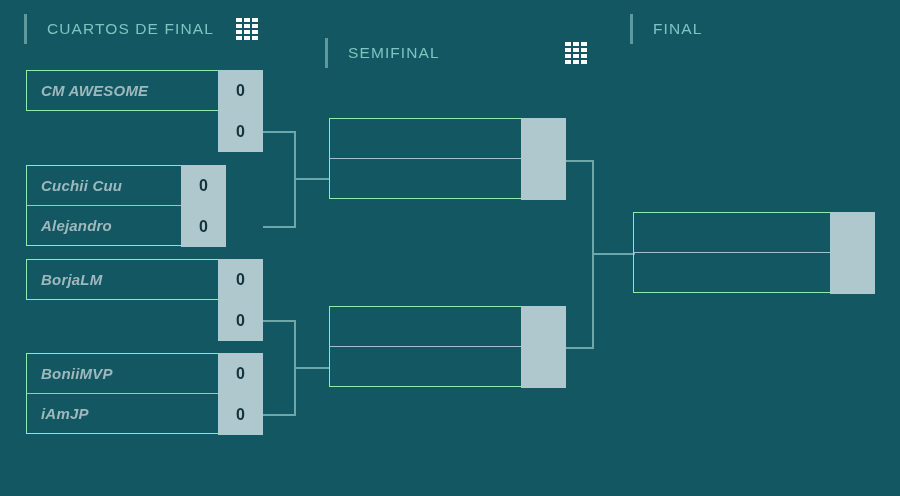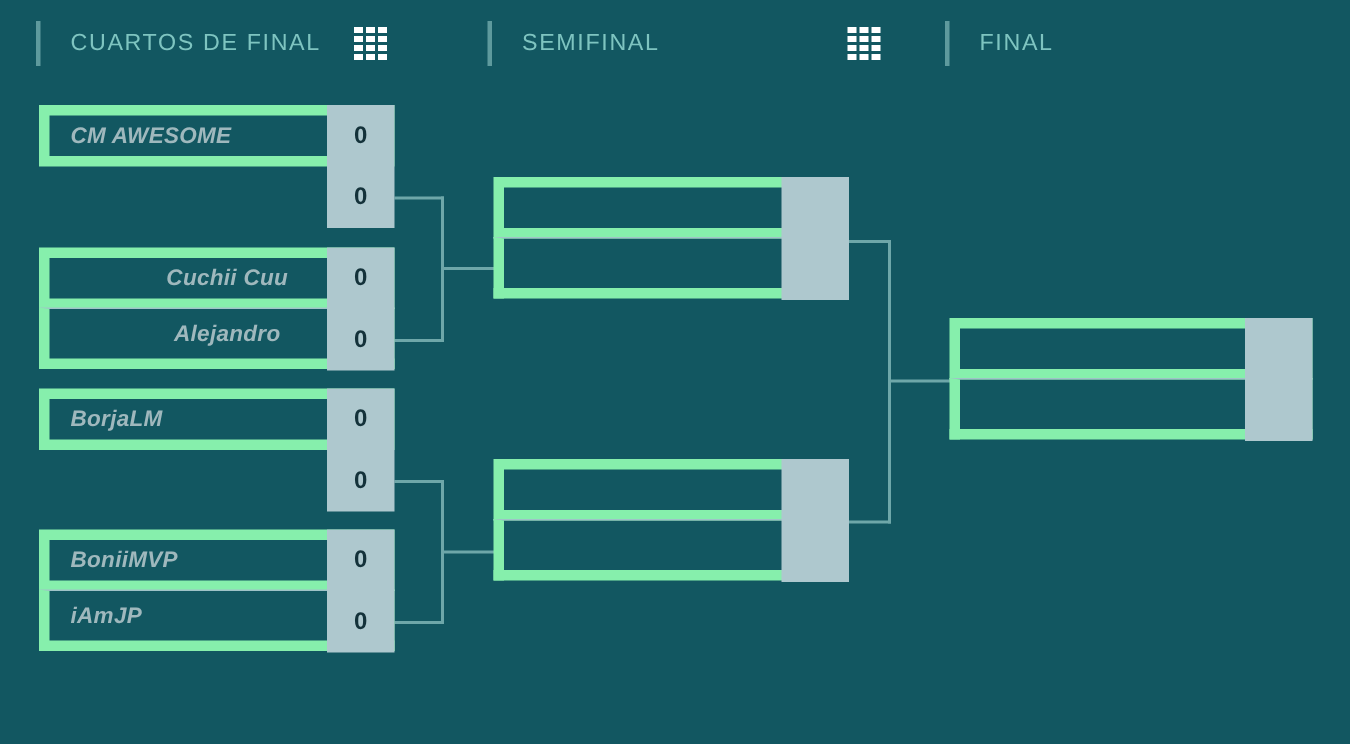--- a/index.html
+++ b/index.html
@@ -54,21 +54,21 @@
   }
 
   
   .match {
     position: absolute;
     box-sizing: border-box;
   }
   .match .row {
     position: relative;
     box-sizing: border-box;
-    border: 7px solid #86efac;
+    border: 1px solid #86efac;
     display: flex;
     align-items: center;
     height: 41px;
     background: transparent;
   }
   .match .row + .row { border-top: 1px solid #9fc3c8; margin-top: -1px; }
   .match .pname {
     flex: 1 1 auto;
     padding-left: 14px;
     color: #9fb8bd;
@@ -126,21 +126,21 @@
         <i></i>
         <i></i>
         <i></i>
         <i></i>
         <i></i>
         <i></i>
         <i></i>
     </div>
   </div>
 
-  <div class="round-header" style="left:325px;">
+  <div class="round-header" style="left:325px;margin-top:24px;">
     <div class="round-bar"></div>
     <div class="round-label">SEMIFINAL</div>
     <div class="round-icon" style="margin-left:125px;">
       <i></i>
         <i></i>
         <i></i>
         <i></i>
         <i></i>
         <i></i>
         <i></i>
@@ -175,21 +175,21 @@
   <div class="match" style="left:26px; top:70px; width:237px;">
     <div class="row">
       <span class="pname">CM AWESOME</span>
     </div>
     <div class="score-panel">
       <span class="sc">0</span>
       <span class="sc">0</span>
     </div>
   </div>
 
-  <div class="match" style="left:26px; top:165px; width:237px;text-align:center;">
+  <div class="match" style="left:26px; top:165px; width:200px;">
     <div class="row">
       <span class="pname">Cuchii Cuu</span>
     </div>
     <div class="row">
       <span class="pname">Alejandro</span>
     </div>
     <div class="score-panel">
       <span class="sc">0</span>
       <span class="sc">0</span>
     </div>

